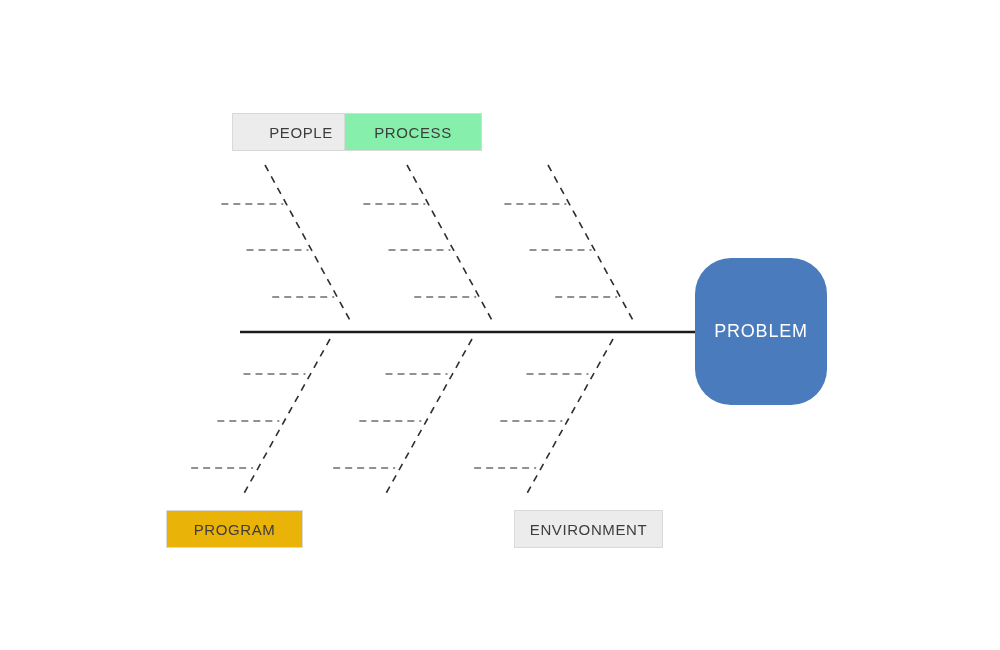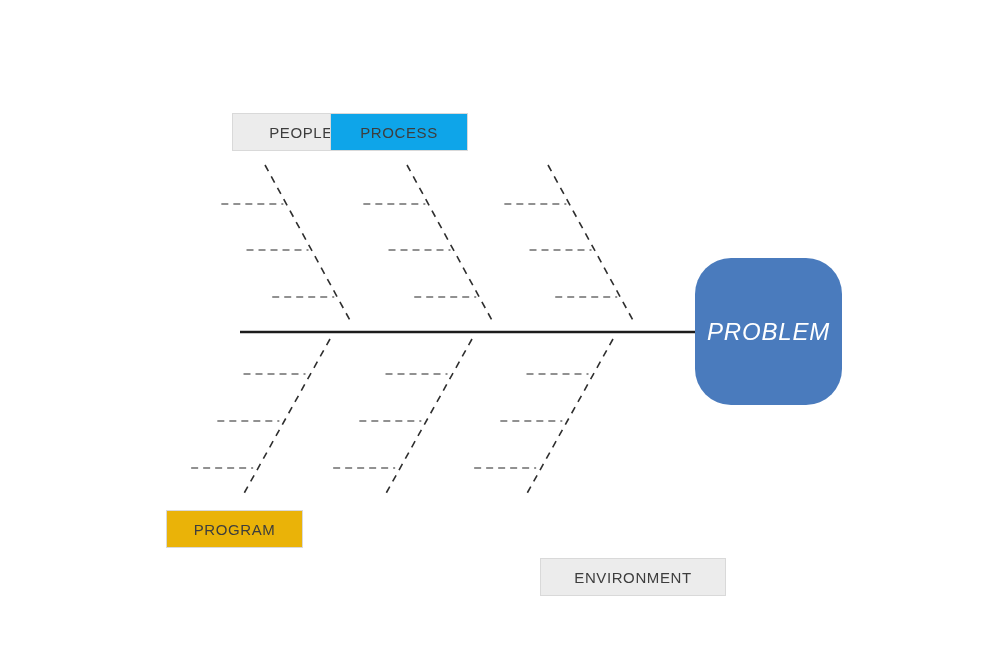--- a/index.html
+++ b/index.html
@@ -33,32 +33,31 @@
     align-items: center;
     justify-content: center;
     font-size: 15px;
     letter-spacing: 0.6px;
     user-select: none;
   }
   .problem-box {
     position: absolute;
     left: 695px;
     top: 258px;
-    width: 147px;
+    width: 132px;
     height: 147px;
     border-radius: 36px;
     background: #4a7bbd;
     color: #ffffff;
     display: flex;
     align-items: center;
     justify-content: center;
-    font-size: 24px;
+    font-size: 18px;
     letter-spacing: 0.8px;
     user-select: none;
-    font-style: italic;
   }
 </style>
 </head>
 <body>
 
 <div class="canvas" style="background: rgb(255, 255, 255);">
 
   <svg class="lines-svg" viewBox="0 0 1000 650" xmlns="http://www.w3.org/2000/svg">
       <line x1="240" y1="332" x2="695" y2="332" stroke="#1c1c1c" stroke-width="2.6"></line>
       <line x1="265" y1="165" x2="352" y2="324" stroke="#2e2e2e" stroke-width="1.6" stroke-dasharray="7 6"></line>
@@ -82,23 +81,23 @@
       <line x1="359.3291139240506" y1="421" x2="421.3291139240506" y2="421" stroke="#6e6e6e" stroke-width="1.5" stroke-dasharray="7 5"></line>
       <line x1="333.1518987341772" y1="468" x2="395.1518987341772" y2="468" stroke="#6e6e6e" stroke-width="1.5" stroke-dasharray="7 5"></line>
       <line x1="613" y1="339" x2="525" y2="497" stroke="#2e2e2e" stroke-width="1.6" stroke-dasharray="7 6"></line>
       <line x1="526.506329113924" y1="374" x2="588.506329113924" y2="374" stroke="#6e6e6e" stroke-width="1.5" stroke-dasharray="7 5"></line>
       <line x1="500.3291139240506" y1="421" x2="562.3291139240506" y2="421" stroke="#6e6e6e" stroke-width="1.5" stroke-dasharray="7 5"></line>
       <line x1="474.15189873417717" y1="468" x2="536.1518987341772" y2="468" stroke="#6e6e6e" stroke-width="1.5" stroke-dasharray="7 5"></line>
     </svg>
 
   <div class="cat-box" style="left: 190px; top: 113px; width: 138px; background: rgb(236, 236, 236); border-color: rgb(217, 217, 217); color: rgb(61, 61, 61); margin-left: 42px;">PEOPLE</div>
 
-  <div class="cat-box" style="left: 330px; top: 113px; width: 138px; background: #0ea5e9; border-color: rgb(217, 217, 217); color: rgb(61, 61, 61);">PROCESS</div>
+  <div class="cat-box" style="left: 344px; top: 113px; width: 138px; background: #86efac; border-color: rgb(217, 217, 217); color: rgb(61, 61, 61);">PROCESS</div>
 
 
   <div class="cat-box" style="left: 166px; top: 510px; width: 137px; background: #eab308; border-color: rgb(217, 217, 217); color: rgb(61, 61, 61);">PROGRAM</div>
 
 
-  <div class="cat-box" style="left: 540px; top: 510px; width: 186px; background: rgb(236, 236, 236); border-color: rgb(217, 217, 217); color: rgb(61, 61, 61); margin-top: 48px;">ENVIRONMENT</div>
+  <div class="cat-box" style="left: 514px; top: 510px; width: 149px; background: rgb(236, 236, 236); border-color: rgb(217, 217, 217); color: rgb(61, 61, 61);">ENVIRONMENT</div>
 
   <div class="problem-box" style="background: rgb(74, 123, 189); color: rgb(255, 255, 255);">PROBLEM</div>
 
 </div>
 
 </body></html>

